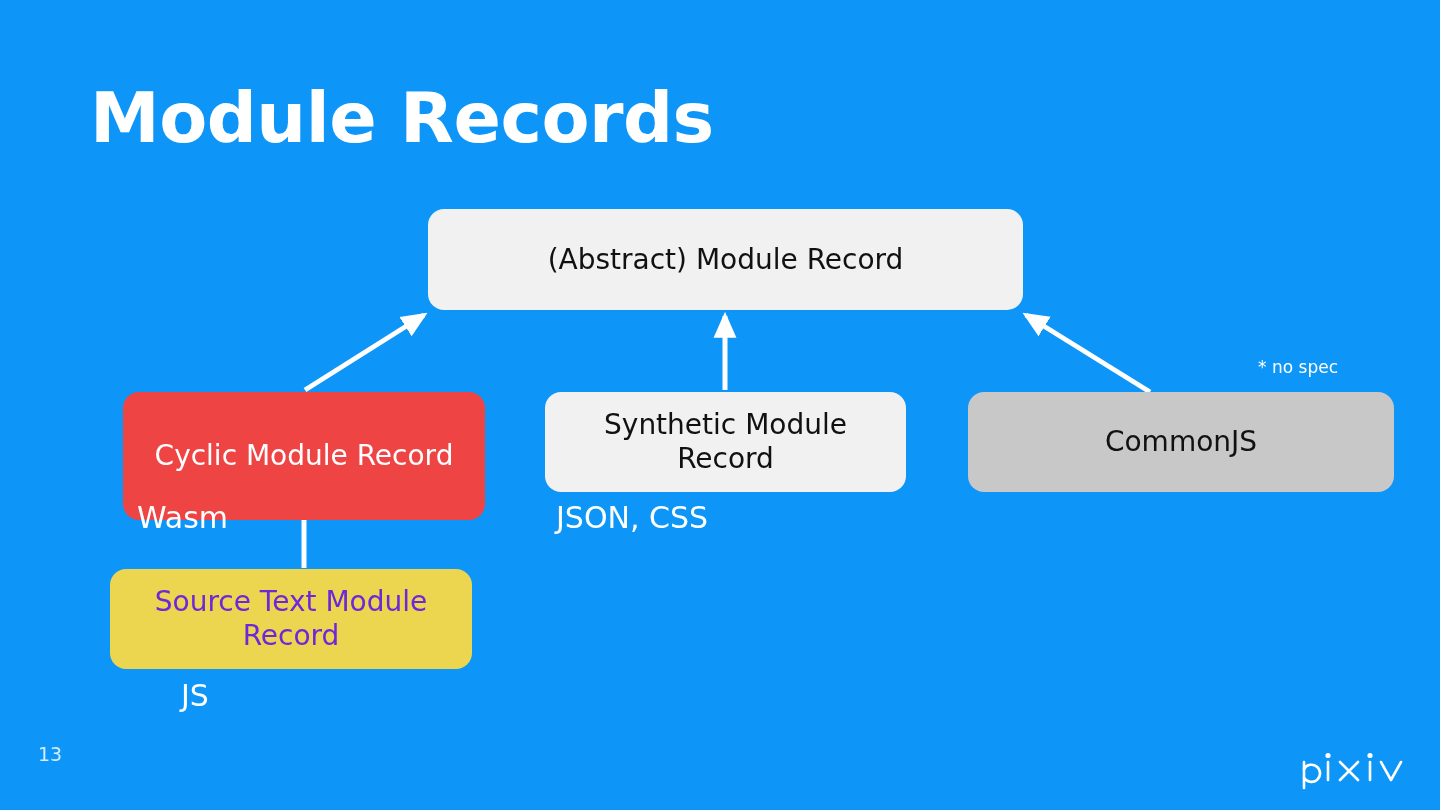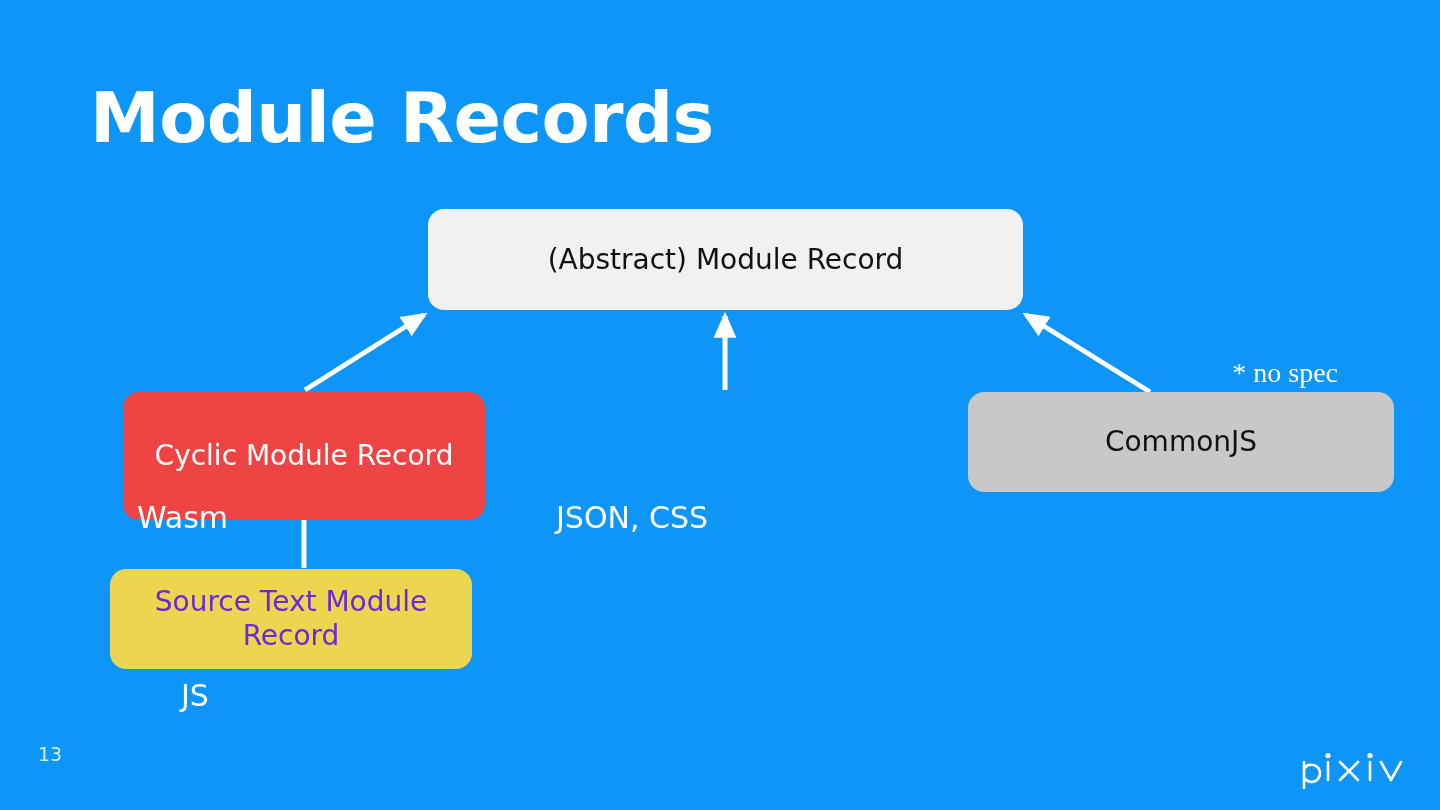--- a/index.html
+++ b/index.html
@@ -98,24 +98,23 @@
   #caption-wasm  { left: 137px; top: 503px; }
   #caption-json  { left: 556px; top: 503px; }
   #caption-js    { left: 137px; top: 681px; margin-left: 44px; }
 
   
   #note-no-spec {
     position: absolute;
     right: 102px;
     top: 359px;
     color: #ffffff;
-    font-size: 28px;
+    font-size: 17px;
     line-height: 1;
     white-space: nowrap;
-    font-family: Liberation Serif, serif;
   }
 
   
   #arrows {
     position: absolute;
     left: 0;
     top: 0;
     width: 1440px;
     height: 810px;
     pointer-events: none;
@@ -162,20 +161,23 @@
   </svg>
 
   <div class="node abstract">
     <span>(Abstract) Module Record</span>
   </div>
 
   <div class="node cyclic">
     <span>Cyclic Module Record</span>
   </div>
 
+  <div class="node synthetic">
+    <span>Synthetic Module Record</span>
+  </div>
 
   <div class="node commonjs">
     <span>CommonJS</span>
   </div>
 
   <div class="node sourcetext">
     <span>Source Text Module Record</span>
   </div>
 
   <div class="caption" id="caption-wasm">Wasm</div>

